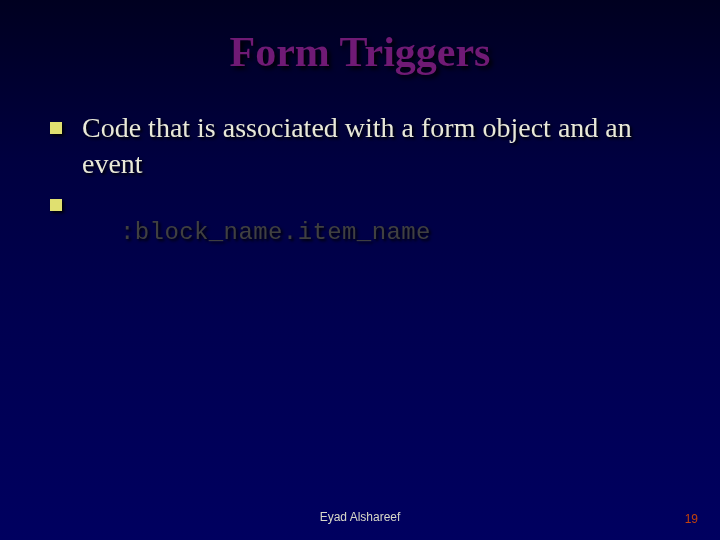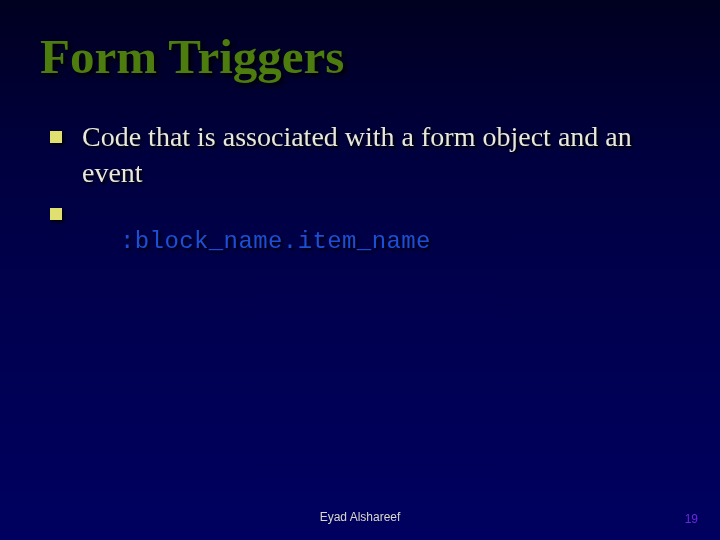--- a/index.html
+++ b/index.html
@@ -10,24 +10,24 @@
     color: #ddddcc;
     position: relative;
   }
   .slide {
     width: 720px;
     height: 540px;
     padding: 24px 40px 40px 40px;
     position: relative;
   }
   .title {
-    text-align: left;
-    font-size: 49px;
+    text-align: center;
+    font-size: 42px;
     font-weight: bold;
-    color: #4d7c0f;
+    color: #701a75;
     text-shadow: 3px 3px 4px rgba(0,0,0,0.9);
     margin-bottom: 34px;
     margin-top: 4px;
   }
   .bullets {
     list-style: none;
     padding-left: 10px;
   }
   .bullets li {
     font-size: 28px;
@@ -43,21 +43,21 @@
     left: 0;
     top: 12px;
     width: 12px;
     height: 12px;
     background: #e0e070;
     box-shadow: 2px 2px 3px rgba(0,0,0,0.9);
   }
   .code-ref {
     font-family: "Courier New", Courier, monospace;
     font-size: 24px;
-    color: #1d4ed8;
+    color: #404040;
     text-shadow: 2px 2px 3px rgba(0,0,0,0.95);
     margin-top: 36px;
     margin-left: 80px;
     letter-spacing: 0.4px;
   }
   .footer-author {
     position: absolute;
     bottom: 16px;
     left: 0;
     width: 100%;
@@ -65,21 +65,21 @@
     font-family: Arial, sans-serif;
     font-size: 12px;
     color: #d8d8c8;
   }
   .footer-page {
     position: absolute;
     bottom: 14px;
     right: 22px;
     font-family: Arial, sans-serif;
     font-size: 12px;
-    color: #6d28d9;
+    color: #c2410c;
   }
 </style>
 </head>
 <body>
 
 <div class="slide">
 
   <h1 class="title">Form Triggers</h1>
 
   <ul class="bullets">

